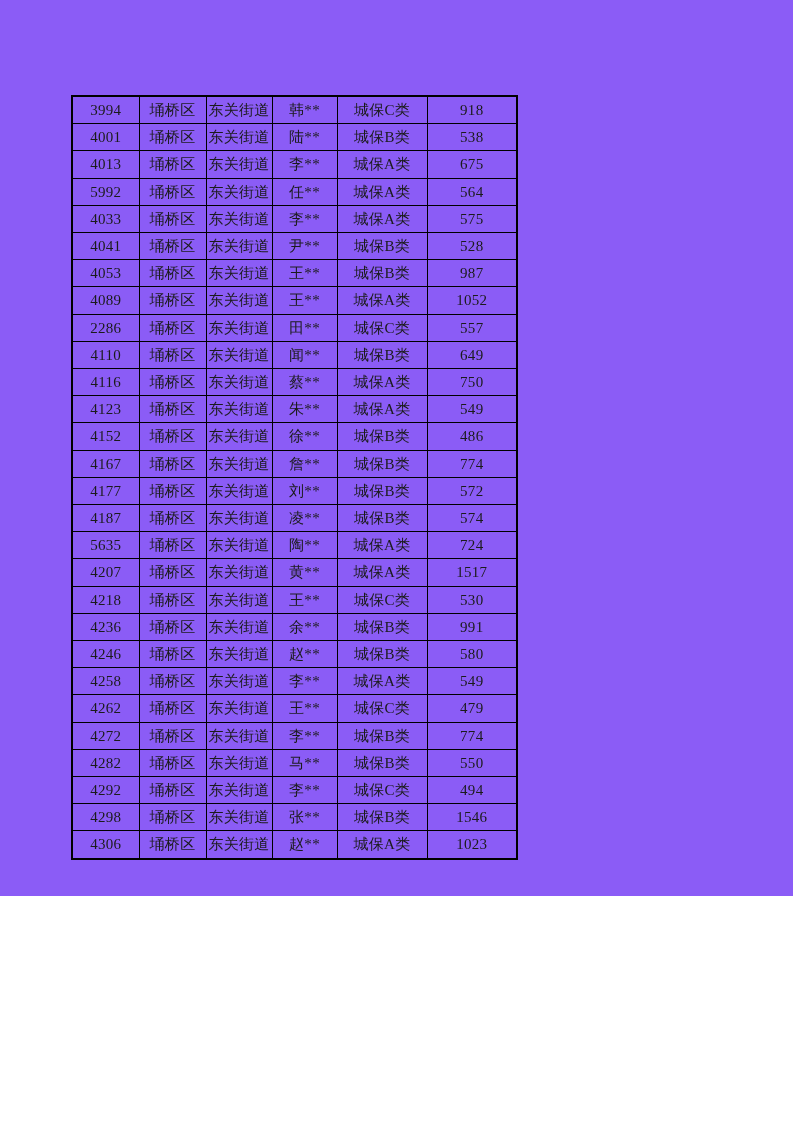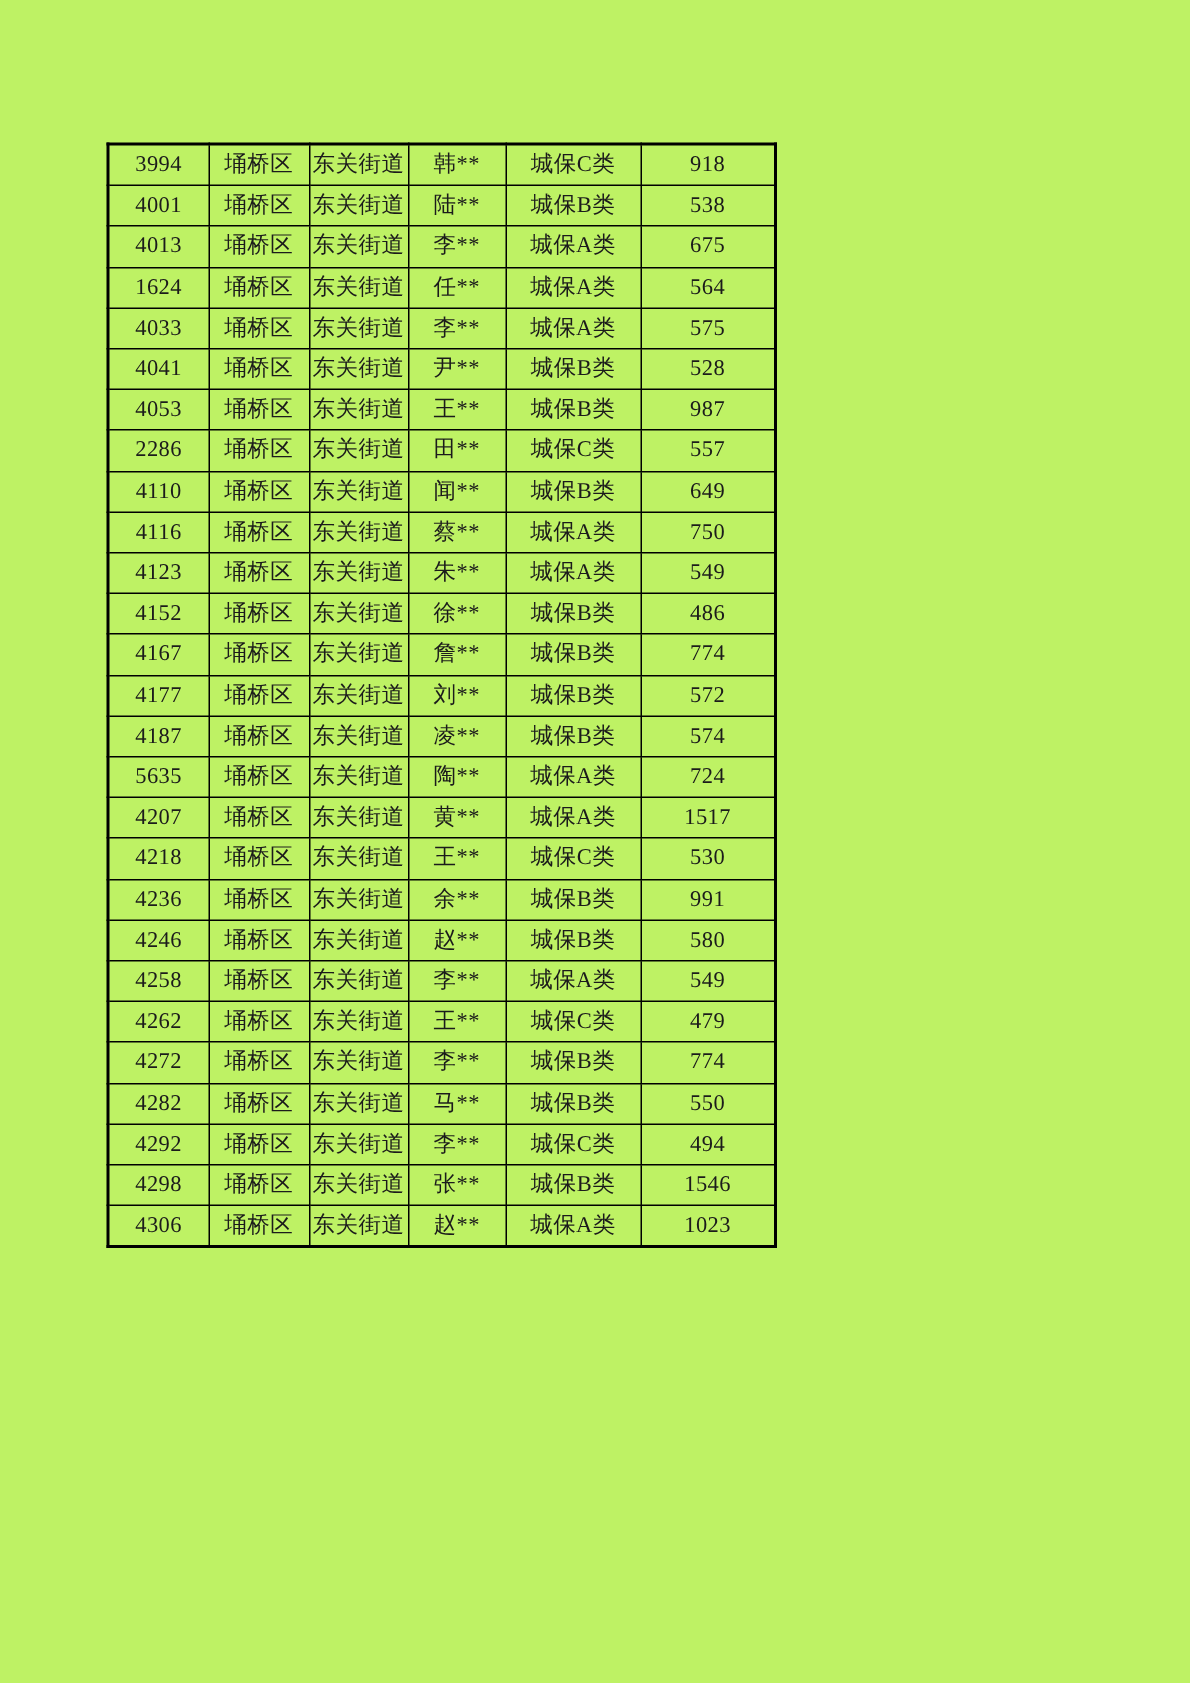--- a/index.html
+++ b/index.html
@@ -3,22 +3,22 @@
 <meta charset="utf-8">
 <style>
   html, body {
     margin: 0;
     padding: 0;
     background: #ffffff;
   }
   .sheet {
     position: relative;
     width: 793px;
-    height: 1122px;
-    background: #bef264;
+    height: 896px;
+    background: #8b5cf6;
     overflow: hidden;
     font-family: "Liberation Serif", "DejaVu Serif", serif;
   }
   table.data-table {
     position: absolute;
     left: 71px;
     top: 95px;
     width: 445px;
     border-collapse: collapse;
     table-layout: fixed;
@@ -77,21 +77,21 @@
       </tr>
         <tr>
         <td>4013</td>
         <td>埇桥区</td>
         <td>东关街道</td>
         <td>李**</td>
         <td>城保A类</td>
         <td>675</td>
       </tr>
         <tr>
-        <td>1624</td>
+        <td>5992</td>
         <td>埇桥区</td>
         <td>东关街道</td>
         <td>任**</td>
         <td>城保A类</td>
         <td>564</td>
       </tr>
         <tr>
         <td>4033</td>
         <td>埇桥区</td>
         <td>东关街道</td>
@@ -107,20 +107,28 @@
         <td>城保B类</td>
         <td>528</td>
       </tr>
         <tr>
         <td>4053</td>
         <td>埇桥区</td>
         <td>东关街道</td>
         <td>王**</td>
         <td>城保B类</td>
         <td>987</td>
+      </tr>
+        <tr>
+        <td>4089</td>
+        <td>埇桥区</td>
+        <td>东关街道</td>
+        <td>王**</td>
+        <td>城保A类</td>
+        <td>1052</td>
       </tr>
         <tr>
         <td>2286</td>
         <td>埇桥区</td>
         <td>东关街道</td>
         <td>田**</td>
         <td>城保C类</td>
         <td>557</td>
       </tr>
         <tr>

